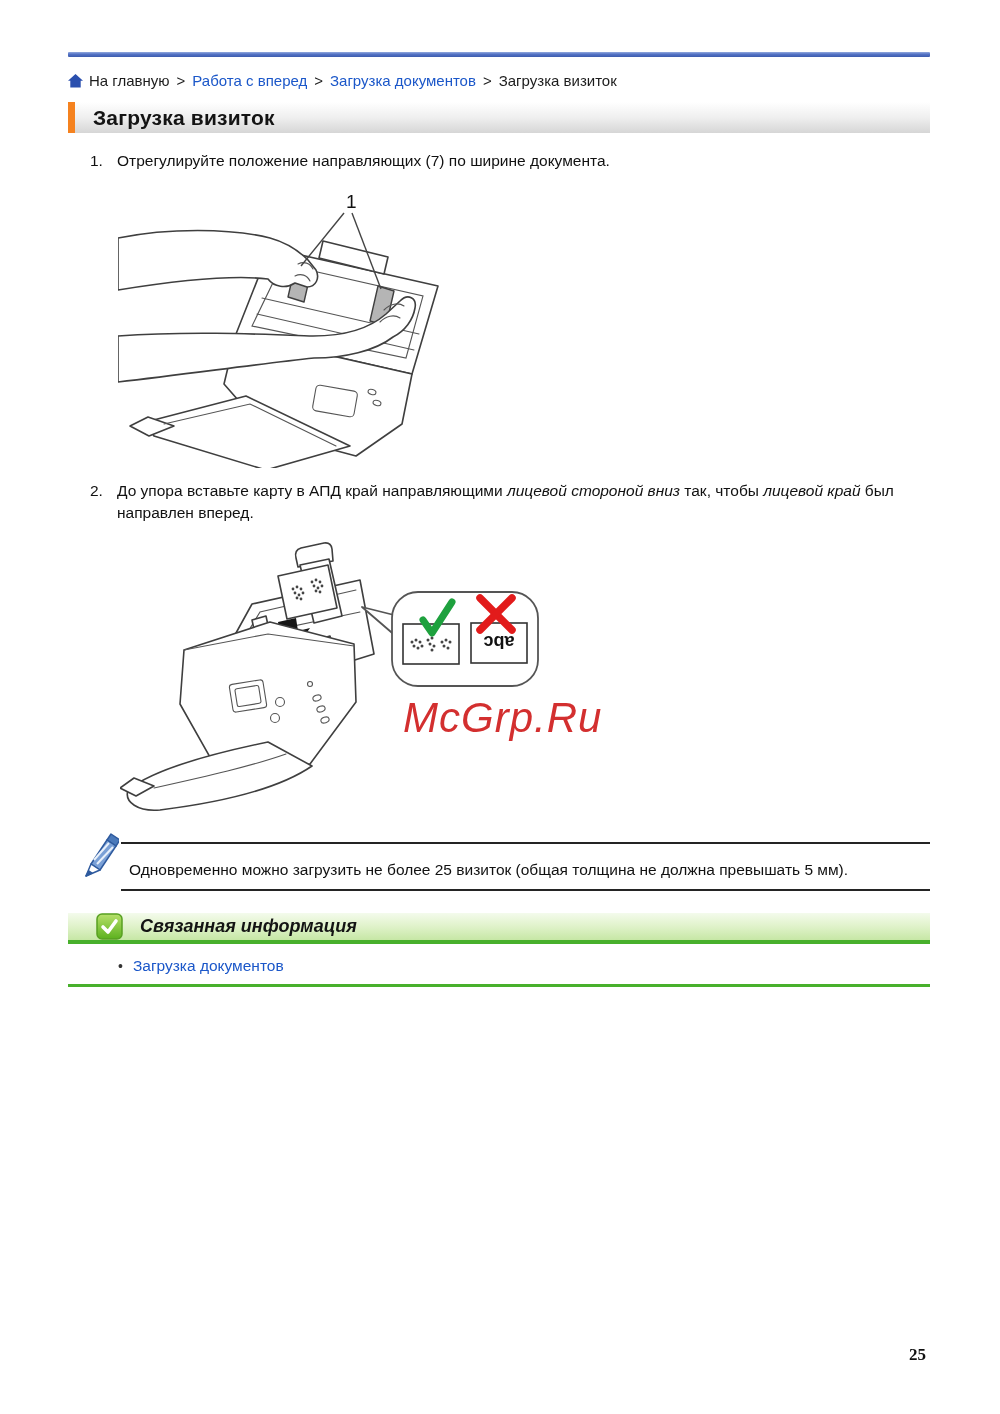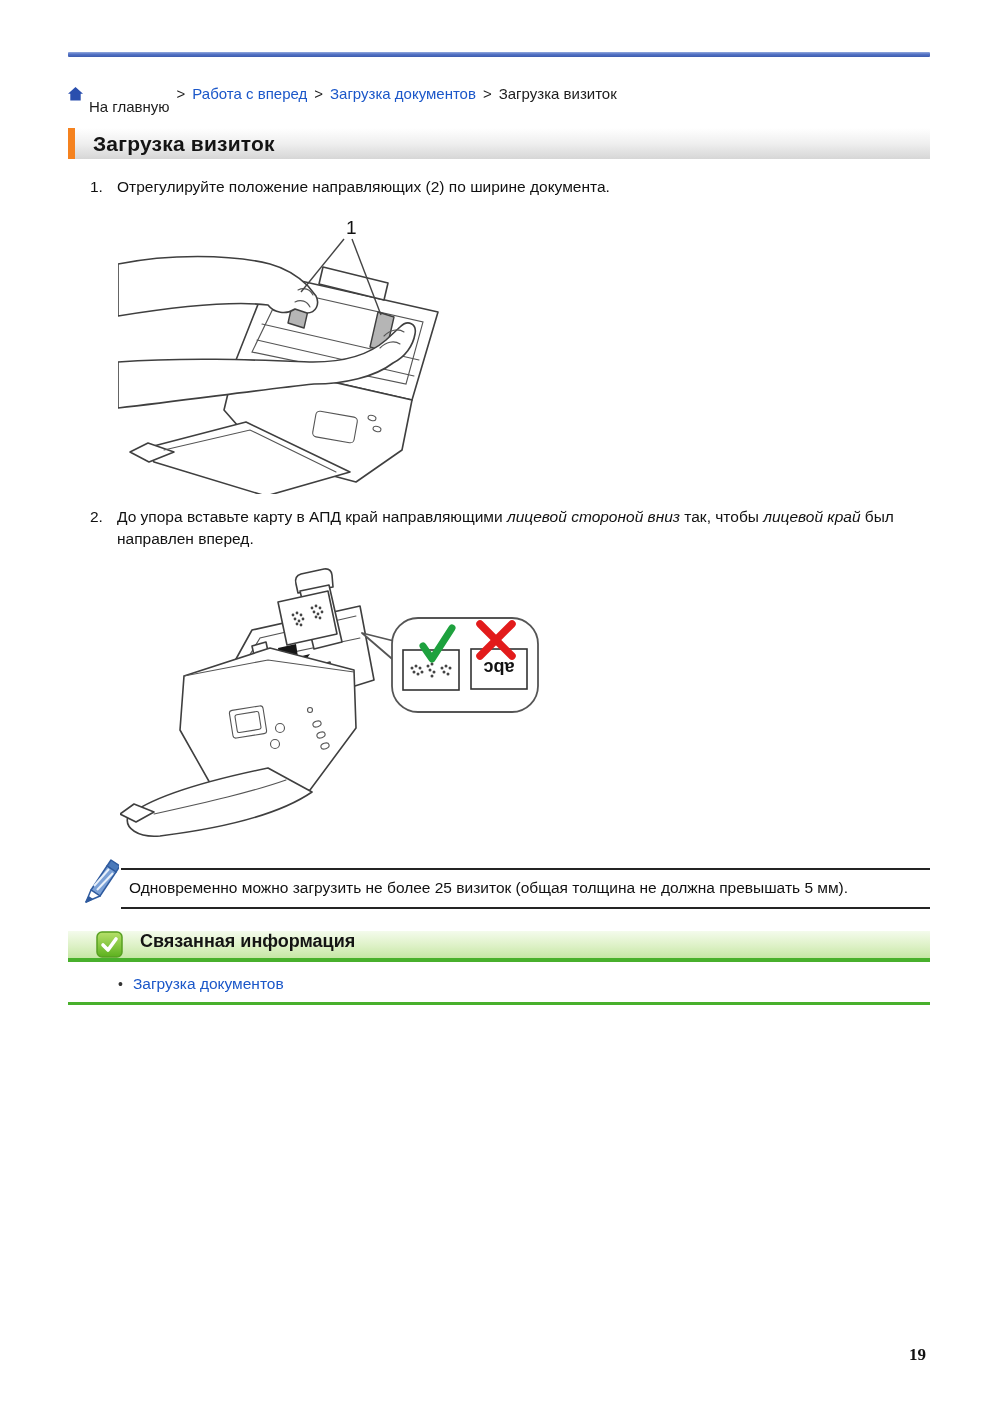--- a/index.html
+++ b/index.html
@@ -8,21 +8,21 @@
   .page { position:absolute; inset:0; background:#fff; overflow:hidden; }
   .content { position:absolute; left:68px; top:0; width:862px; }
 
   .rule-top { margin-top:52px; height:5px; border-radius:1px;
               background:linear-gradient(180deg,#93aade 0%, #5473c6 45%, #3d5cae 100%); }
 
   .breadcrumb { margin-top:15px; display:flex; align-items:center; font-size:15px; color:#1c1c1c; }
   .breadcrumb .home-ic { display:inline-flex; margin-right:6px; }
   .bc-sep { margin:0 7px; color:#1c1c1c; }
   .bc-link { color:#1b57c9; text-decoration:none; cursor:pointer; }
-  .bc-home { color:#1c1c1c; cursor:pointer;margin-top:26px; }
+  .bc-home { color:#1c1c1c; cursor:pointer; }
   .bc-current { color:#1c1c1c; }
 
   .title-bar { margin-top:13px; height:31px; position:relative; display:flex; align-items:center;
                background:linear-gradient(180deg,#ffffff 0%,#efefef 50%,#d6d6d6 100%); }
   .title-accent { position:absolute; left:0; top:0; width:7px; height:31px; background:#f5821f; }
   .title-text { margin-left:25px; font-size:21px; font-weight:bold; color:#141414; letter-spacing:.2px; }
 
   .step { display:flex; font-size:15.5px; line-height:22px; color:#111; }
   .step1 { margin-top:17px; }
   .step2 { margin-top:8px; }
@@ -32,26 +32,26 @@
 
   .fig1 { margin:14px 0 0 50px; width:360px; height:282px; }
   .fig2-wrap { position:relative; margin:10px 0 0 52px; width:540px; height:280px; }
   .fig2-wrap svg { position:absolute; left:0; top:0; }
   .watermark { position:absolute; left:283px; top:160px; font-size:42px; font-style:italic;
                font-weight:500; color:#d32f2f; letter-spacing:1px; white-space:nowrap; }
 
   .note { display:flex; margin-top:28px; }
   .note-icon { flex:none; width:36px; margin-left:15px; margin-top:-9px; }
   .note-body { flex:1; margin-left:2px; border-top:2px solid #242424; border-bottom:2px solid #242424;
-               padding:8px 2px 9px 8px; font-size:15.5px; line-height:20px; }
+               padding:16px 2px 9px 8px; font-size:15.5px; line-height:20px; }
 
   .related { margin-top:22px; }
-  .related-header { height:31px; display:flex; 
+  .related-header { height:31px; display:flex; align-items:center;
                     background:linear-gradient(180deg,#f4fbec 0%,#ddf1c6 55%,#c6e7a5 100%);
-                    border-bottom:4px solid #48b02c; }
+                    border-bottom:4px solid #48b02c;font-style:italic; }
   .badge { flex:none; width:27px; height:27px; margin-left:28px; display:flex; }
   .related-title { margin-left:17px; font-size:18px; font-weight:bold; color:#141414; }
   .related-list { padding:13px 0 9px 0; }
   .related-item { display:flex; align-items:center; margin-left:50px; font-size:15.5px; }
   .bullet { color:#333; margin-right:10px; font-size:14px; }
   .related-link { color:#1b57c9; text-decoration:none; cursor:pointer; }
   .rule-green-bottom { height:3px; background:#48b02c; }
 
   .page-num { position:absolute; right:74px; top:1345px; font-family:"Liberation Serif",serif;
               font-size:17px; font-weight:bold; color:#111; }
@@ -82,21 +82,21 @@
       <span class="bc-current">Загрузка визиток</span>
     </div>
 
     <div class="title-bar">
       <div class="title-accent"></div>
       <h1 class="title-text">Загрузка визиток</h1>
     </div>
 
     <div class="step step1">
       <span class="step-num">1.</span>
-      <span class="step-body">Отрегулируйте положение направляющих (2) по ширине документа.</span>
+      <span class="step-body">Отрегулируйте положение направляющих (7) по ширине документа.</span>
     </div>
 
     <svg class="fig1" viewBox="0 0 360 282" width="360" height="282">
 
       <path class="wh" d="M152,62 L320,100 L294,188 L118,148 Z"></path>
       <path class="thin" d="M164,78 L305,110 L288,172 L134,140 Z"></path>
       <path class="wh" d="M205,55 L270,71 L266,88 L201,72 Z"></path>
       <path class="thin" d="M144,112 L301,148"></path>
       <path class="thin" d="M139,128 L296,164"></path>
 
@@ -199,20 +199,21 @@
             <circle cx="328" cy="114" r="1.5"></circle>
         </g>
         <rect x="351" y="89" width="56" height="40" fill="#fff" stroke="#333" stroke-width="1.6"></rect>
         <text transform="translate(379,102) rotate(180)" text-anchor="middle" font-size="18" font-weight="bold" fill="#111" font-family="Liberation Sans, sans-serif">abc</text>
         <path d="M303,86 L312,99 L332,68" fill="none" stroke="#1ea13e" stroke-width="7" stroke-linecap="round" stroke-linejoin="round"></path>
         <g stroke="#e21b1b" stroke-width="7.5" stroke-linecap="round">
           <path d="M360,64 L392,96"></path>
             <path d="M392,64 L360,96"></path>
         </g>
       </svg>
+      <div class="watermark">McGrp.Ru</div>
     </div>
 
     <div class="note">
       <span class="note-icon">
         <svg width="36" height="46" viewBox="0 0 36 46">
           <g stroke="#2e5a9e" stroke-width="1.5" stroke-linejoin="round">
             <path d="M24,7 L28,1 L37,7 L33,13 Z" fill="#4a79ba"></path>
             <path d="M8,31 L24,7 L33,13 L17,37 Z" fill="#7aa0d6"></path>
             <path d="M11,27 L26,10" fill="none" stroke="#e8f0fa" stroke-width="2"></path>
             <path d="M14,31 L30,14" fill="none" stroke="#e8f0fa" stroke-width="2"></path>
@@ -244,14 +245,14 @@
         <div class="related-item">
           <span class="bullet">•</span>
           <a class="related-link">Загрузка документов</a>
         </div>
       </div>
       <div class="rule-green-bottom"></div>
     </div>
 
   </div>
 
-  <div class="page-num">19</div>
+  <div class="page-num">25</div>
 </div>
 
 </body></html>

